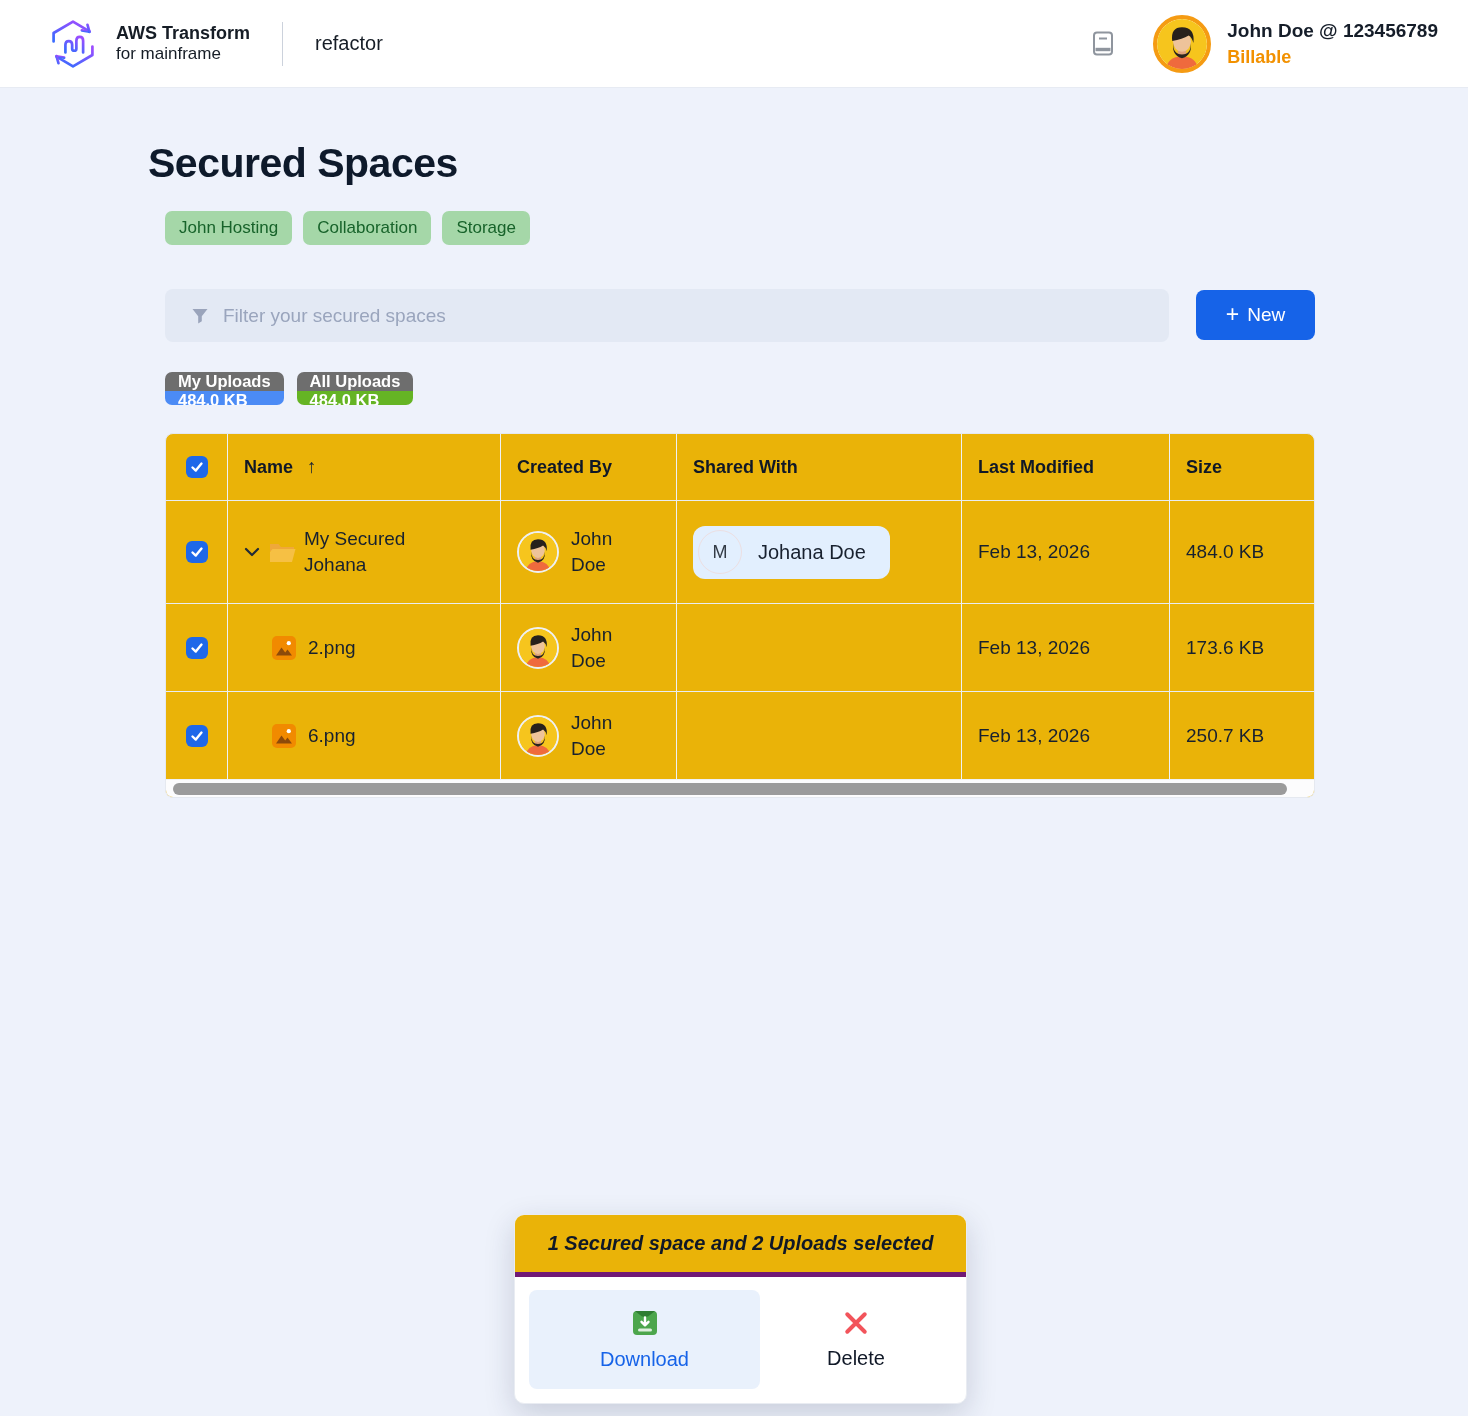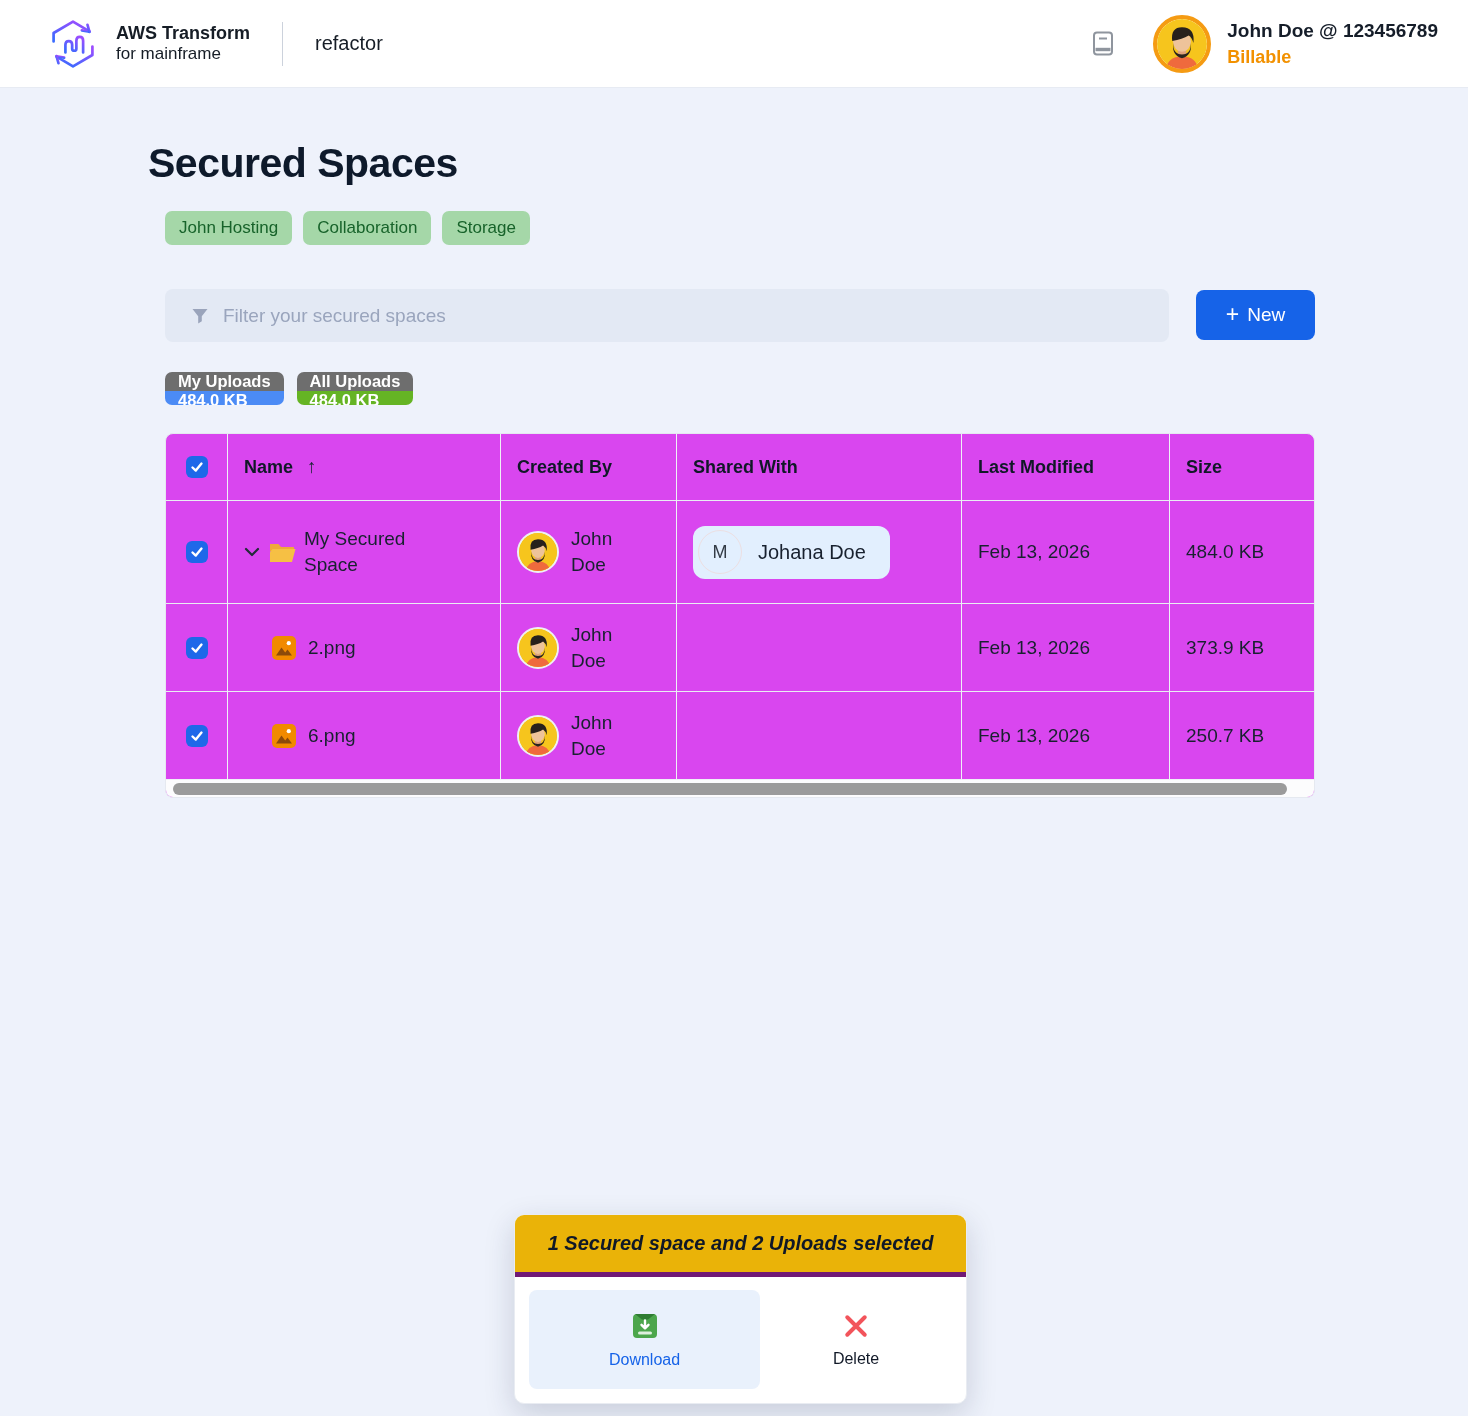--- a/index.html
+++ b/index.html
@@ -46,21 +46,21 @@
 
   
   .badges { position:absolute; left:165px; top:372px; display:flex; gap:13px; }
   .badge { display:flex; height:33px; border-radius:7px; overflow:hidden; font-size:16.5px; font-weight:600; color:#ffffff;flex-direction:column; }
   .badge .lbl { background:#6e6e6e; display:flex; align-items:center; padding:0 13px; }
   .badge .val { display:flex; align-items:center; padding:0 13px; }
   .badge .val--blue { background:#4b8bf5; }
   .badge .val--green { background:#65b424; }
 
   
-  .table { position:absolute; left:165px; top:433px; width:1150px; background:#d946ef;
+  .table { position:absolute; left:165px; top:433px; width:1150px; background:#eab308;
            border:1px solid #e5e9f0; border-radius:8px; overflow:hidden;
            display:grid; grid-template-columns:62px 273px 176px 285px 208px 144px; }
   .cell { display:flex; align-items:center; border-right:1px solid #eef1f6; padding:0 16px; font-size:19px; color:#18212f; }
   .cell:nth-child(6n) { border-right:none; }
   .cell--head { height:66px; font-weight:700; font-size:18px; color:#101827; }
   .cell--r0 { height:103px; border-top:1px solid #e9edf3; }
   .cell--r1 { height:88px; border-top:1px solid #e9edf3; }
   .cell--r2 { height:88px; border-top:1px solid #e9edf3; }
   .cell--check { justify-content:center; padding:0; }
   .checkbox { width:22px; height:22px; background:#1e68e9; border-radius:6px; display:flex;
@@ -83,21 +83,21 @@
   .panel { position:absolute; left:514px; top:1214px; width:453px; background:#ffffff; border:1px solid #e9ecf2;
            border-radius:10px; box-shadow:0 10px 30px rgba(30,40,70,.18); overflow:hidden; }
   .panel-title { height:62px; display:flex; align-items:center; justify-content:center; font-size:20px;
                  font-weight:600; color:#101827; border-bottom:5px solid #701a75; background:#eab308;font-style:italic; }
   .panel-actions { display:flex; padding:13px 14px 14px; gap:0; }
   .action { display:flex; flex-direction:column; align-items:center; justify-content:center; gap:10px;
             border:none; background:transparent; cursor:pointer; font-family:"Liberation Sans", sans-serif; }
   .action--download { width:231px; height:99px; background:#e9f1fc; border-radius:8px; }
   .action--download .action-label { color:#1663e8; }
   .action--delete { flex:1; height:99px; }
-  .action-label { font-size:16px; color:#101827; }
+  .action-label { font-size:20px; color:#101827; }
 </style>
 </head>
 <body>
 
 <svg width="0" height="0" style="position:absolute">
   <defs>
     <linearGradient id="lg-logo" x1="0.75" y1="0" x2="0.25" y2="1">
       <stop offset="0" stop-color="#9b4dff"></stop>
         <stop offset="1" stop-color="#3a6bff"></stop>
     </linearGradient>
@@ -219,21 +219,21 @@
     </div>
     <div class="cell cell--r0">
       <div class="name-folder">
         <svg width="16" height="10" viewBox="0 0 16 10">
           <polyline points="2,2 8,8 14,2" fill="none" stroke="#222b38" stroke-width="2.2" stroke-linecap="round" stroke-linejoin="round"></polyline>
         </svg>
         <svg width="28" height="24" viewBox="0 0 28 24">
           <path d="M2 4 h8.5 l2.5 3 H26 v4 H2 Z" fill="#efa83a"></path>
           <path d="M4.5 9 H27.5 L24 22 H2 L2 12 Z" fill="#f6c044"></path>
         </svg>
-        <span class="nm">My Secured Space</span>
+        <span class="nm">My Secured Johana</span>
       </div>
     </div>
     <div class="cell cell--r0">
       <div class="createdby">
         <span class="avatar avatar--sm">
           <svg viewBox="0 0 48 48">
               <use href="#man"></use>
             </svg>
         </span>
         <span class="nm">John Doe</span>
@@ -277,21 +277,21 @@
             </svg>
         </span>
         <span class="nm">John Doe</span>
       </div>
     </div>
     <div class="cell cell--r1"></div>
     <div class="cell cell--r1">
       <span>Feb 13, 2026</span>
     </div>
     <div class="cell cell--r1">
-      <span>373.9 KB</span>
+      <span>173.6 KB</span>
     </div>
 
     <div class="cell cell--r2 cell--check">
       <span class="checkbox">
         <svg width="14" height="14" viewBox="0 0 14 14">
             <path d="M2.5 7.5 L5.8 10.6 L11.5 3.6" stroke="#fff" stroke-width="2.4" fill="none" stroke-linecap="round" stroke-linejoin="round"></path>
           </svg>
       </span>
     </div>
     <div class="cell cell--r2">

